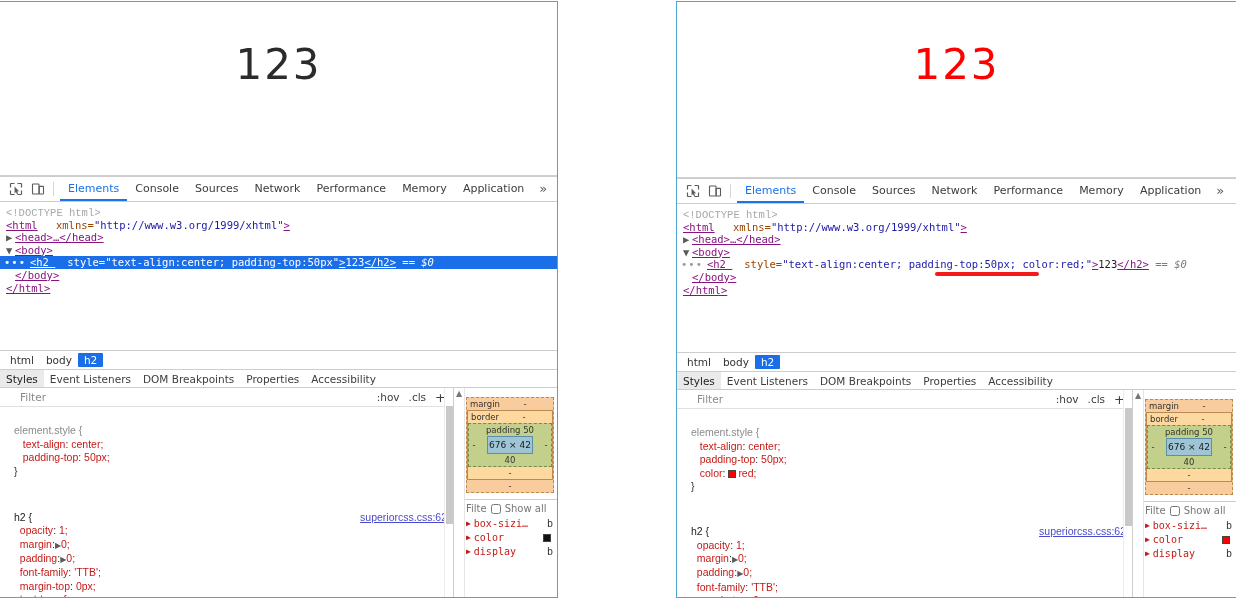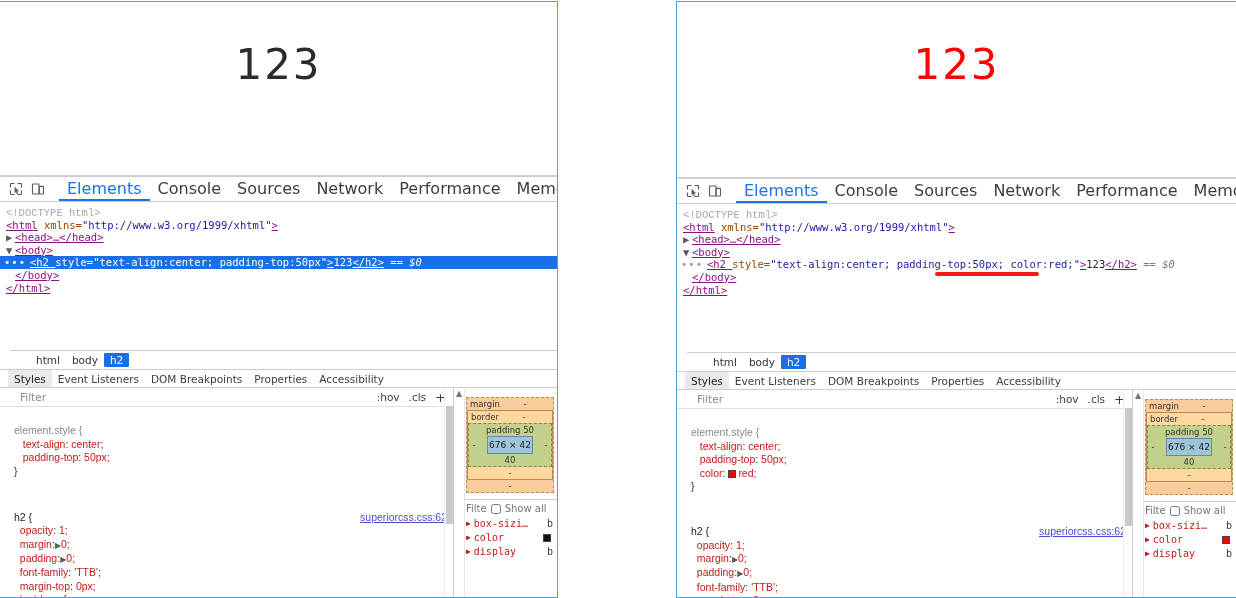--- a/index.html
+++ b/index.html
@@ -63,21 +63,21 @@
   .tb-icon {
     width: 22px; height: 22px;
     display: flex; align-items: center; justify-content: center;
     color: #5a5a5a; flex: 0 0 auto;
   }
   .tb-sep { width: 1px; height: 14px; background: #d6d6d6; margin: 0 6px 0 4px; }
   .dt-tabs { display: flex; align-items: stretch; height: 100%; }
   .dt-tab {
     display: flex; align-items: center;
     padding: 0 8px;
-    font-size: 16px;
+    font-size: 11px;
     color: #3c3c3c;
     white-space: nowrap;
     border-bottom: 2px solid transparent;
     height: 100%;
   }
   .dt-tab.active { color: #1a73e8; border-bottom-color: #1a73e8; }
   .dt-tab.chev { font-size: 13px; color: #5a5a5a; padding: 0 7px; }
 
   
   .dom-tree {
@@ -94,21 +94,21 @@
   .dom-line.sel {
     background: #1a6ee8;
     color: #fff;
     padding-left: 0;
   }
   .dom-line.sel .ellip { color:#fff; padding: 0 4px 0 4px; letter-spacing:1px; }
   .dom-line.rowgutter { padding-left: 0; }
   .dom-line.rowgutter .ellip { color:#9a9a9a; padding: 0 4px 0 4px; letter-spacing:1px; }
   .tk-doctype { color: #a8a8a8; font-family: Liberation Mono, monospace; }
   .tk-tag     { color: #881280; text-decoration: underline; }
-  .tk-attr    { color: #994500; }
+  .tk-attr    { color: #994500; margin-left: 12px; }
   .tk-val     { color: #1a1aa6; }
   .tk-text    { color: #222; }
   .tk-dollar  { color: #7a7a7a; font-style: italic; }
   .dom-line.sel .tk-doctype,
   .dom-line.sel .tk-tag,
   .dom-line.sel .tk-attr,
   .dom-line.sel .tk-val,
   .dom-line.sel .tk-punct,
   .dom-line.sel .tk-text,
   .dom-line.sel .tk-dollar { color: #fff; }
@@ -121,36 +121,35 @@
     background: #f51a1a;
     border-radius: 2px;
   }
 
   
   .dom-crumbs {
     display: flex; align-items: center;
     height: 19px;
     border-top: 1px solid #cdcdcd;
     background: #fff;
-    padding-left: 20px;
+    padding-left: 4px;
     font-size: 10.5px;
     font-family: "DejaVu Sans", sans-serif;
-    margin-left: 10px;
   }
   .crumb { padding: 1px 6px; color: #333; border-radius: 1px; }
   .crumb.active { background: #1a6ee8; color: #fff; }
 
   
   .side-tabs {
     display: flex; align-items: stretch;
     height: 19px;
     border-top: 1px solid #cdcdcd;
     border-bottom: 1px solid #cdcdcd;
     background: #fff;
-    padding-left: 8px;
+    padding-left: 0;
   }
   .side-tab {
     display:flex; align-items:center;
     padding: 0 6px; font-size: 10.5px; color: #3c3c3c; white-space: nowrap;
   }
   .side-tab.active { background: #eaeaea; color: #222; }
 
   
   .styles-wrap { display: flex; height: 100%; overflow: hidden; }
   .styles-main { flex: 1 1 auto; position: relative; overflow: hidden; background:#fff; }

